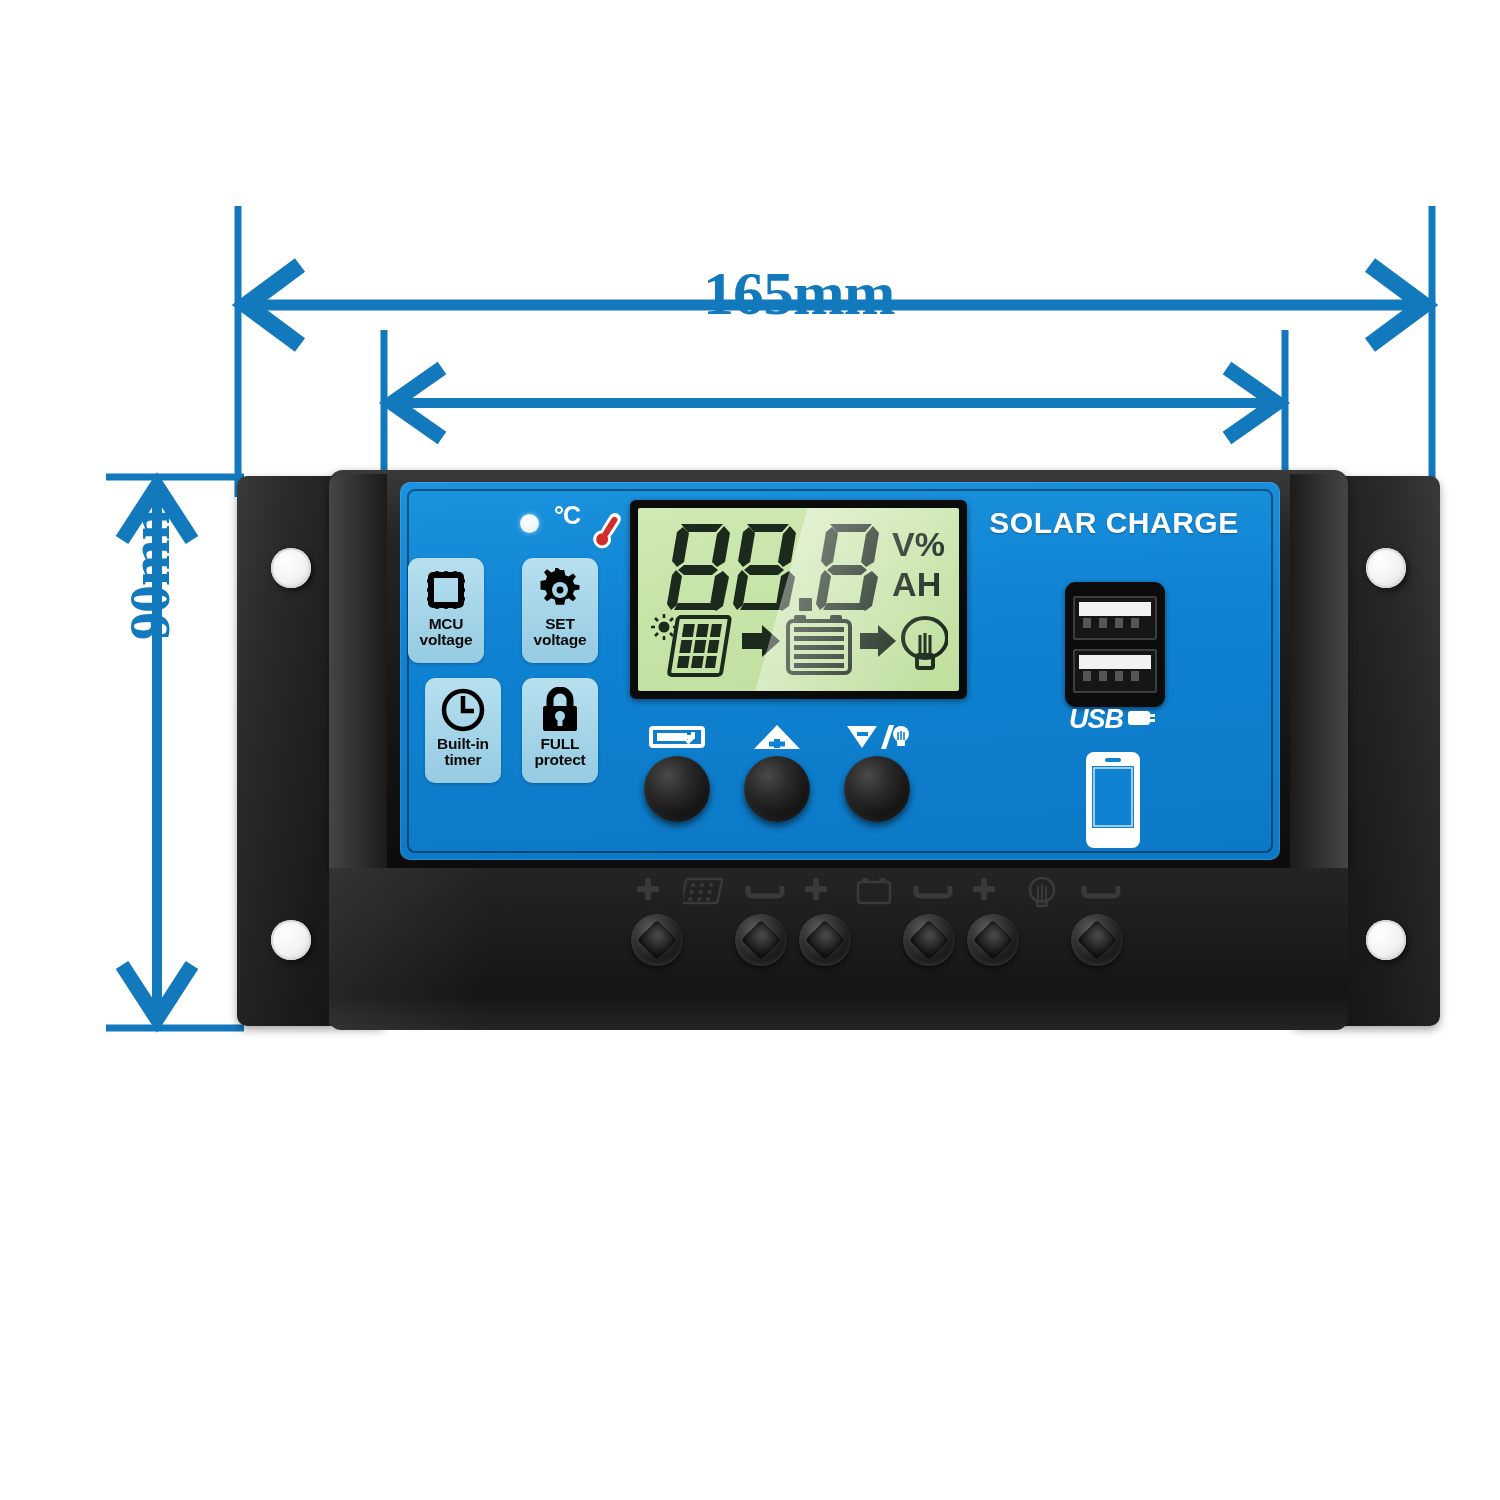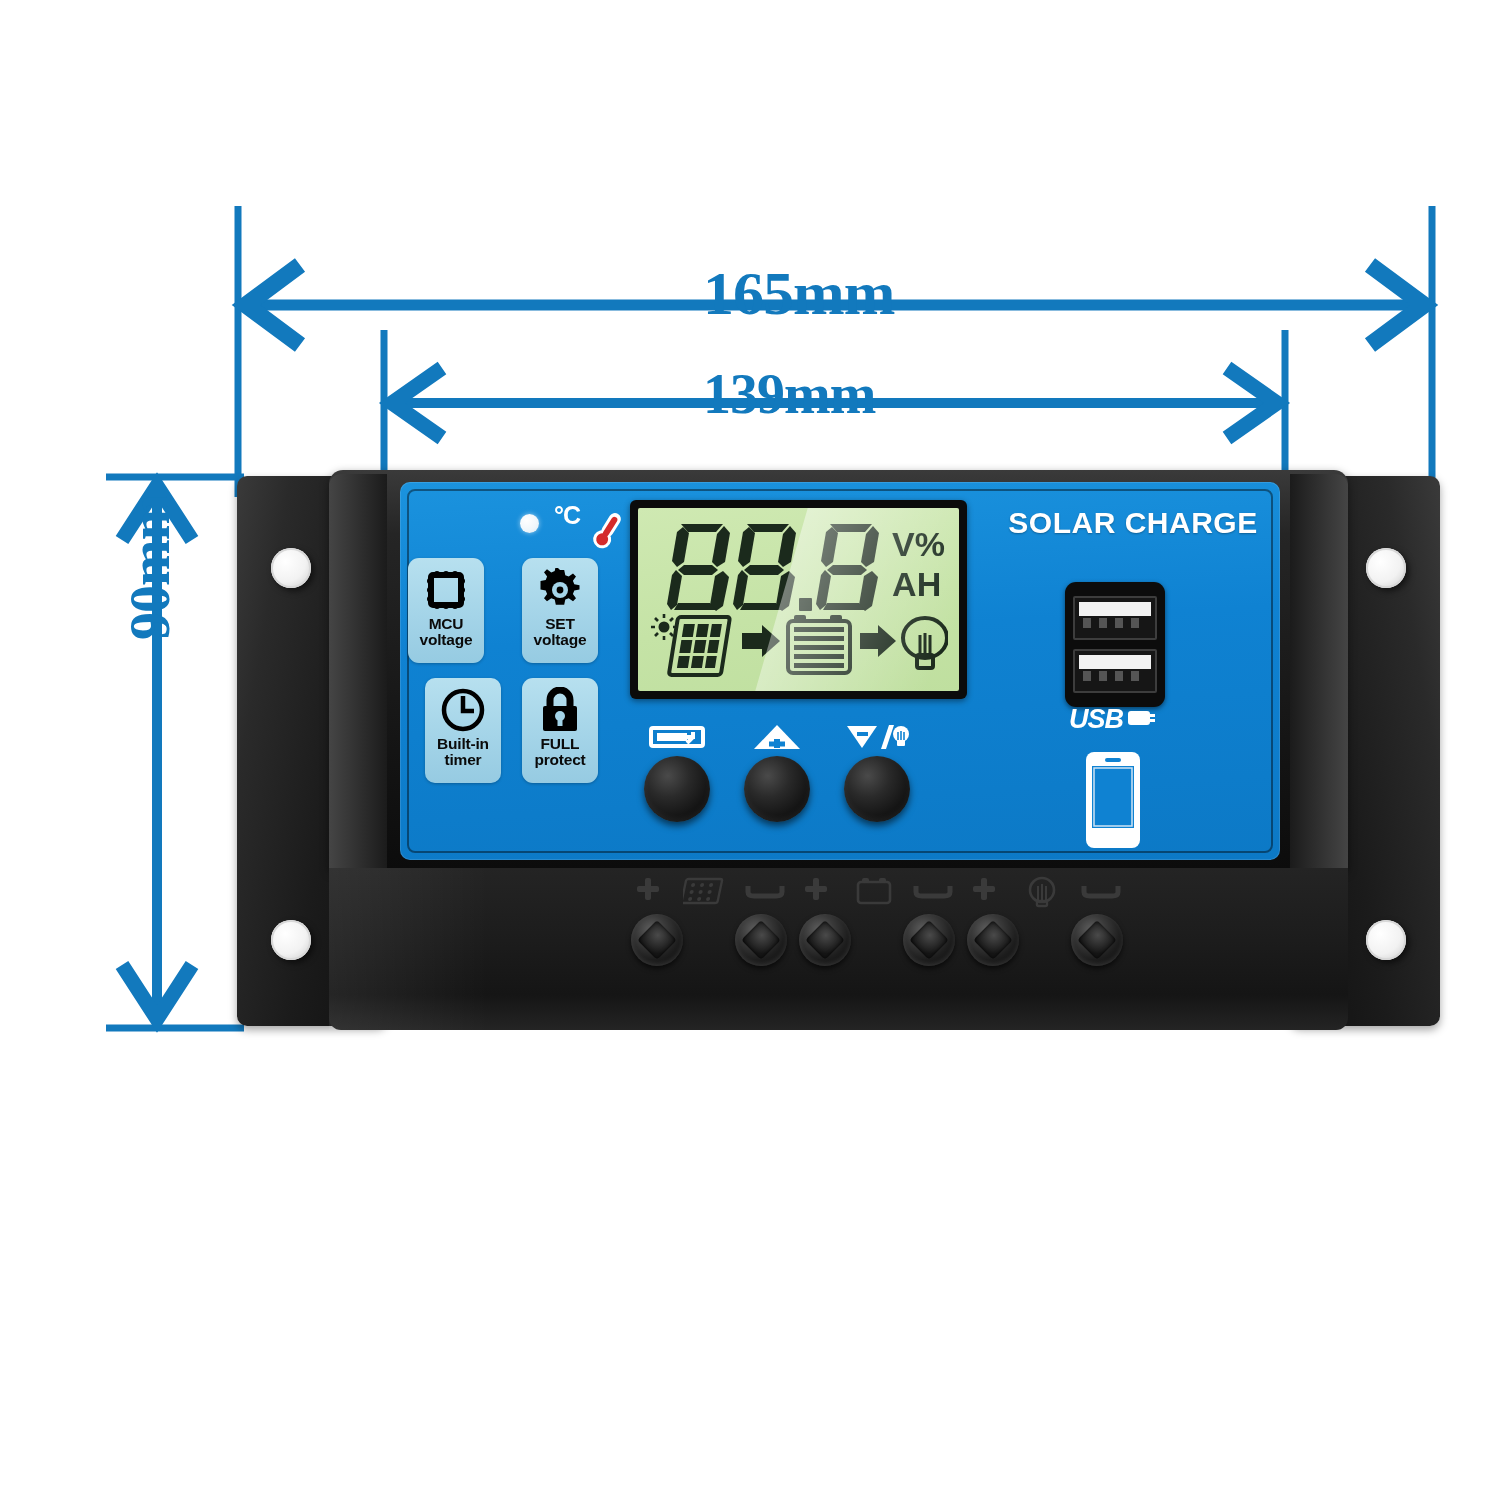--- a/index.html
+++ b/index.html
@@ -101,21 +101,21 @@
     background:radial-gradient(circle at 36% 30%,#4a4a4a 0%,#2a2a2a 34%,#151515 66%,#000 100%);
     box-shadow:0 4px 7px rgba(0,0,0,.55), inset 0 -3px 6px rgba(255,255,255,.07);}
   #btn-menu{left:240px;top:240px;}
   #btn-up{left:340px;top:240px;}
   #btn-down{left:440px;top:240px;}
 
   
   #brand-title{position:absolute;left:560px;top:24px;width:308px;color:#fff;text-align:center;
     font-size:30px;font-weight:bold;line-height:33px;letter-spacing:.5px;
     font-family:"Liberation Sans",sans-serif;
-    text-shadow:0 1px 2px rgba(0,0,0,.3);margin-left:19px;}
+    text-shadow:0 1px 2px rgba(0,0,0,.3);}
   #usb-port{position:absolute;left:665px;top:100px;width:100px;height:113px;
     background:#0c0c0c;border-radius:11px;box-shadow:0 2px 5px rgba(0,0,0,.5);
     display:flex;flex-direction:column;align-items:center;justify-content:space-evenly;padding:6px 0;}
   .usb-slot{width:80px;height:40px;background:#161616;border:2px solid #3d3d3d;border-radius:2px;
     position:relative;overflow:hidden;}
   .usb-slot::before{content:"";position:absolute;left:4px;top:4px;right:4px;height:14px;
     background:#f2f2f2;}
   .usb-slot::after{content:"";position:absolute;left:8px;top:20px;width:58px;height:10px;
     background:repeating-linear-gradient(90deg,#555 0 8px,#161616 8px 16px);}
   #usb-label{position:absolute;left:660px;top:222px;width:110px;display:flex;align-items:center;
@@ -168,21 +168,20 @@
         <line x1="106" y1="477" x2="244" y2="477" stroke-width="7"></line>
         <line x1="106" y1="1028" x2="244" y2="1028" stroke-width="7"></line>
 
         <line x1="157" y1="492" x2="157" y2="1013" stroke-width="10"></line>
         <polyline points="122,540 157,486 192,540" fill="none" stroke-width="15" stroke-linejoin="miter"></polyline>
         <polyline points="122,965 157,1019 192,965" fill="none" stroke-width="15" stroke-linejoin="miter"></polyline>
       </g>
     </svg>
 
     <div class="dimtext" id="label-165">165mm</div>
-    <div class="dimtext" id="label-139">139mm</div>
     <div class="dimtext" id="label-90">90mm</div>
   </div>
 
   <div id="device">
 
     <div class="flange" id="flange-left">
       <div class="hole h-top"></div>
       <div class="hole h-bot"></div>
     </div>
     <div class="flange" id="flange-right">

